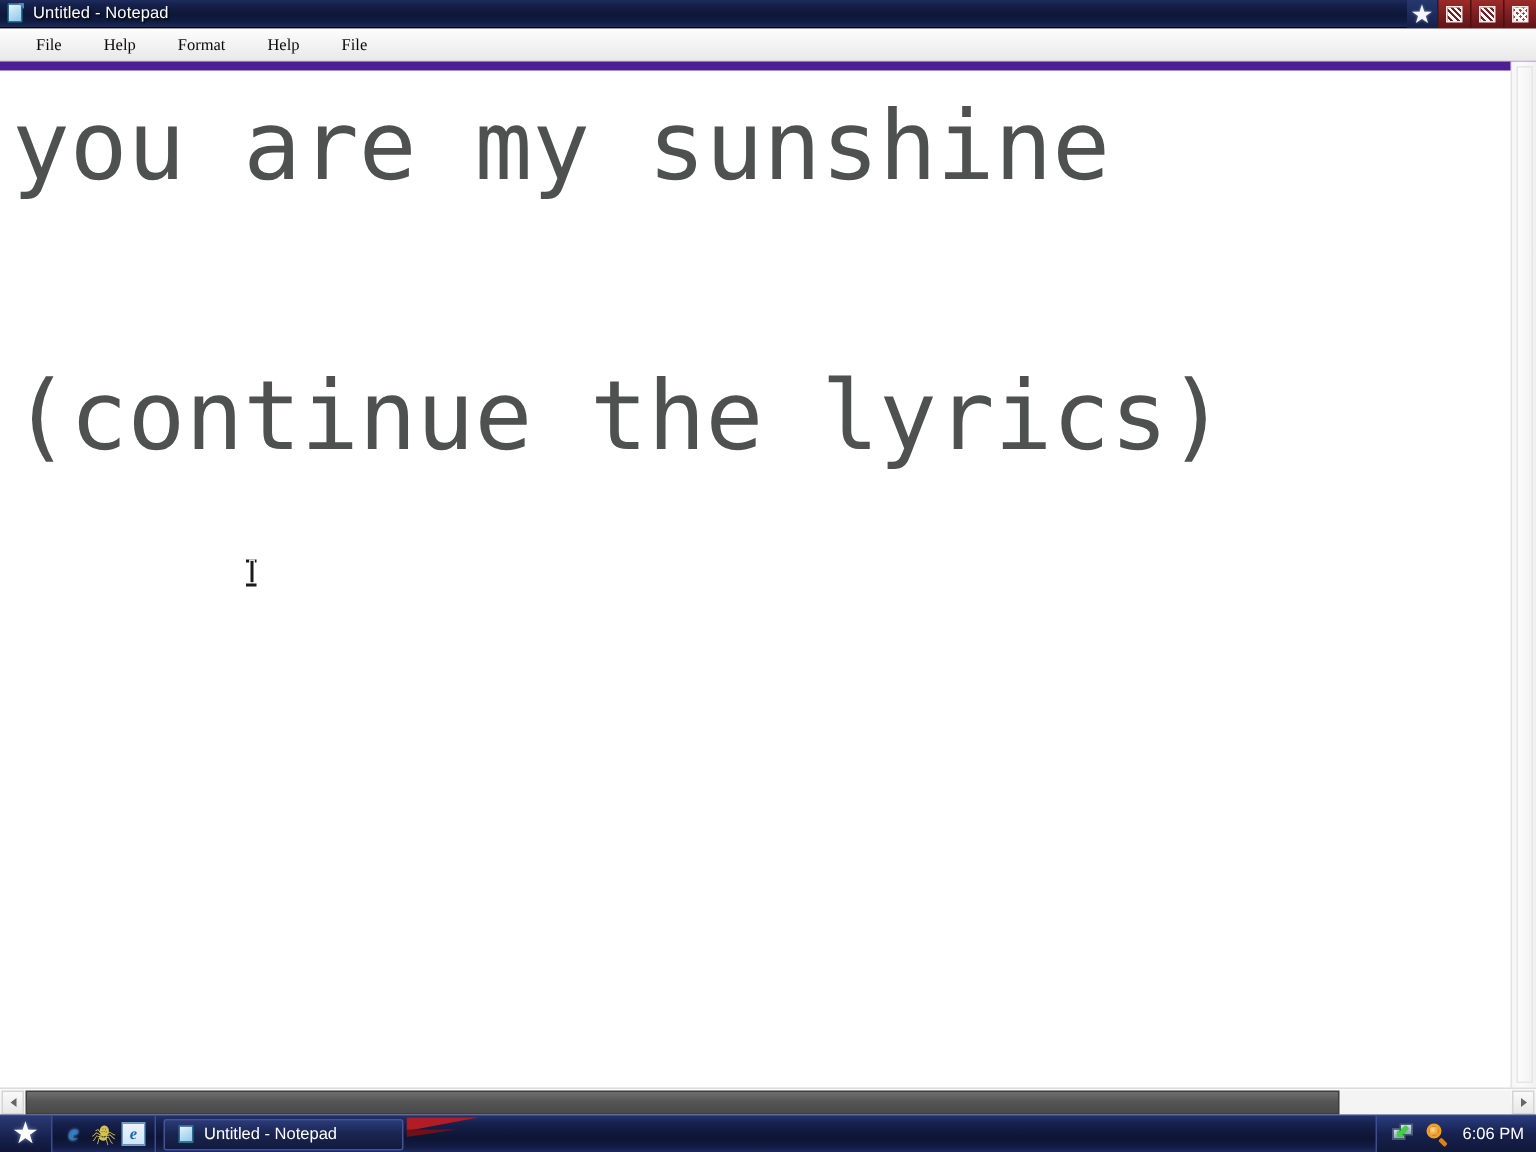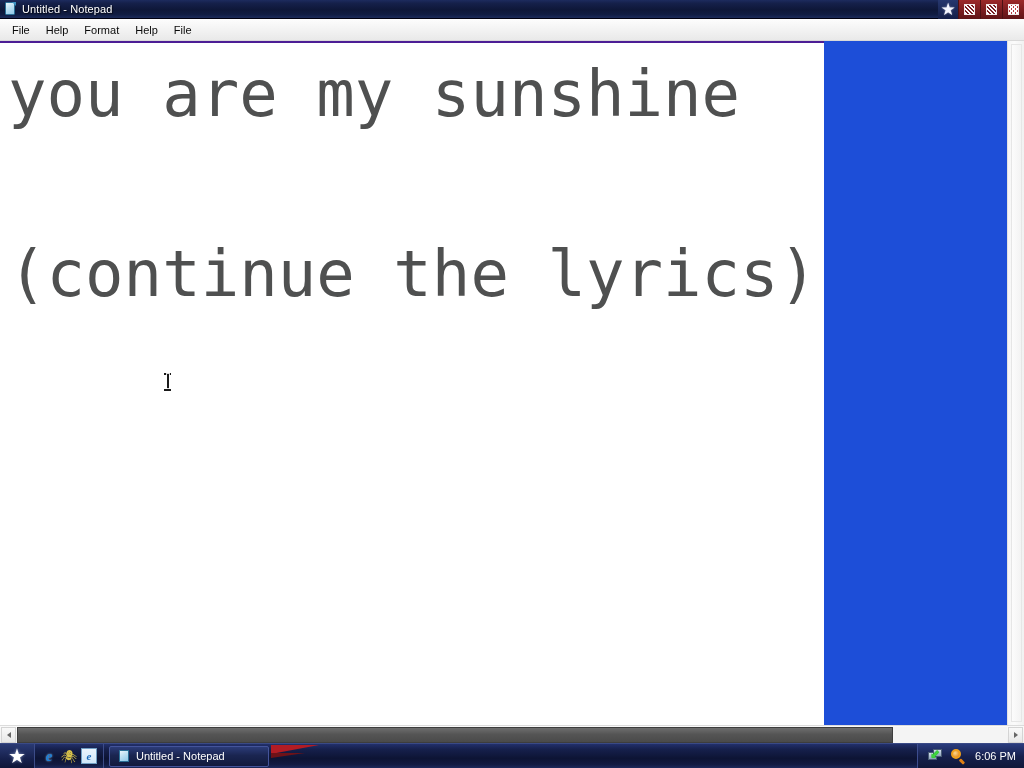--- a/index.html
+++ b/index.html
@@ -6,21 +6,21 @@
   html, body {
     width: 1024px; height: 768px;
     overflow: hidden;
     background: #fff;
     font-family: "Liberation Sans", sans-serif;
   }
 
   #screen {
     position: relative;
     width: 1024px; height: 768px;
-    background: #1d4ed8;
+    background: #737373;
   }
 
   
   .titlebar {
     position: absolute; left: 0; top: 0;
     width: 1024px; height: 19px;
     background: linear-gradient(180deg,
         #1d2b5e 0%, #15204a 18%, #0e1738 55%, #101c42 80%, #1b2a59 100%);
     display: flex; align-items: center;
     border-bottom: 1px solid #000010;
@@ -101,30 +101,31 @@
     display: flex; align-items: center;
     padding-left: 4px;
     border-bottom: 1px solid #d9d9d9;
   }
   .menu-item {
     font-size: 11px;
     color: #0a0a0a;
     padding: 2px 8px;
     cursor: default;
     white-space: nowrap;
-    font-family: Liberation Sans, sans-serif;
+    font-family: Liberation Serif, serif;
+    margin-left: 12px;
   }
 
   
   .editor-wrap {
     position: absolute;
     left: 0; top: 41px;
-    width: 824px; height: 702px;
+    width: 1024px; height: 702px;
     background: #ffffff;
-    border-top: 2px solid #4c1d95;
+    border-top: 6px solid #4c1d95;
     overflow: hidden;
   }
   .editor-text {
     position: absolute;
     left: 8px; top: 6px;
     width: 1000px;
     color: #4f5050;
     font-family: "DejaVu Sans Mono", "Liberation Mono", monospace;
     font-size: 64px;
     line-height: 90px;

